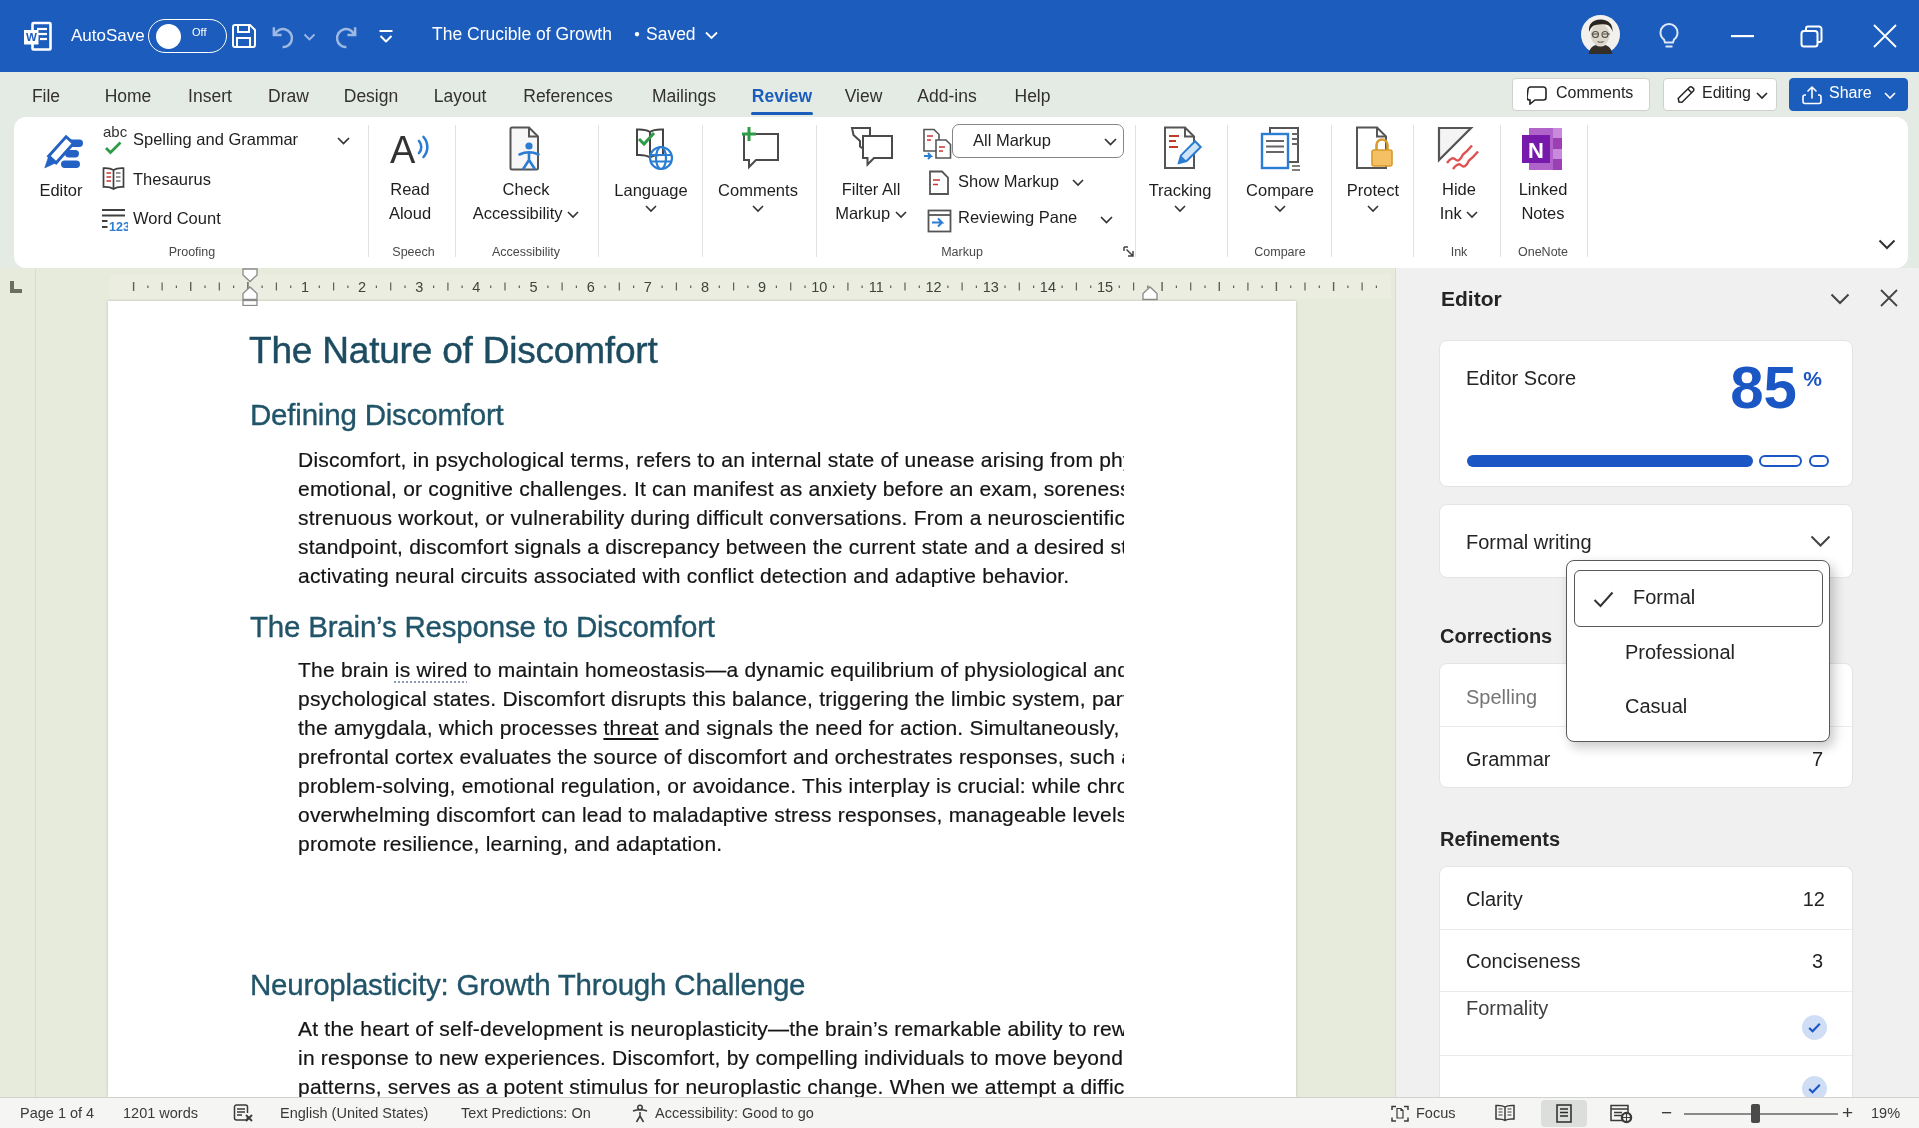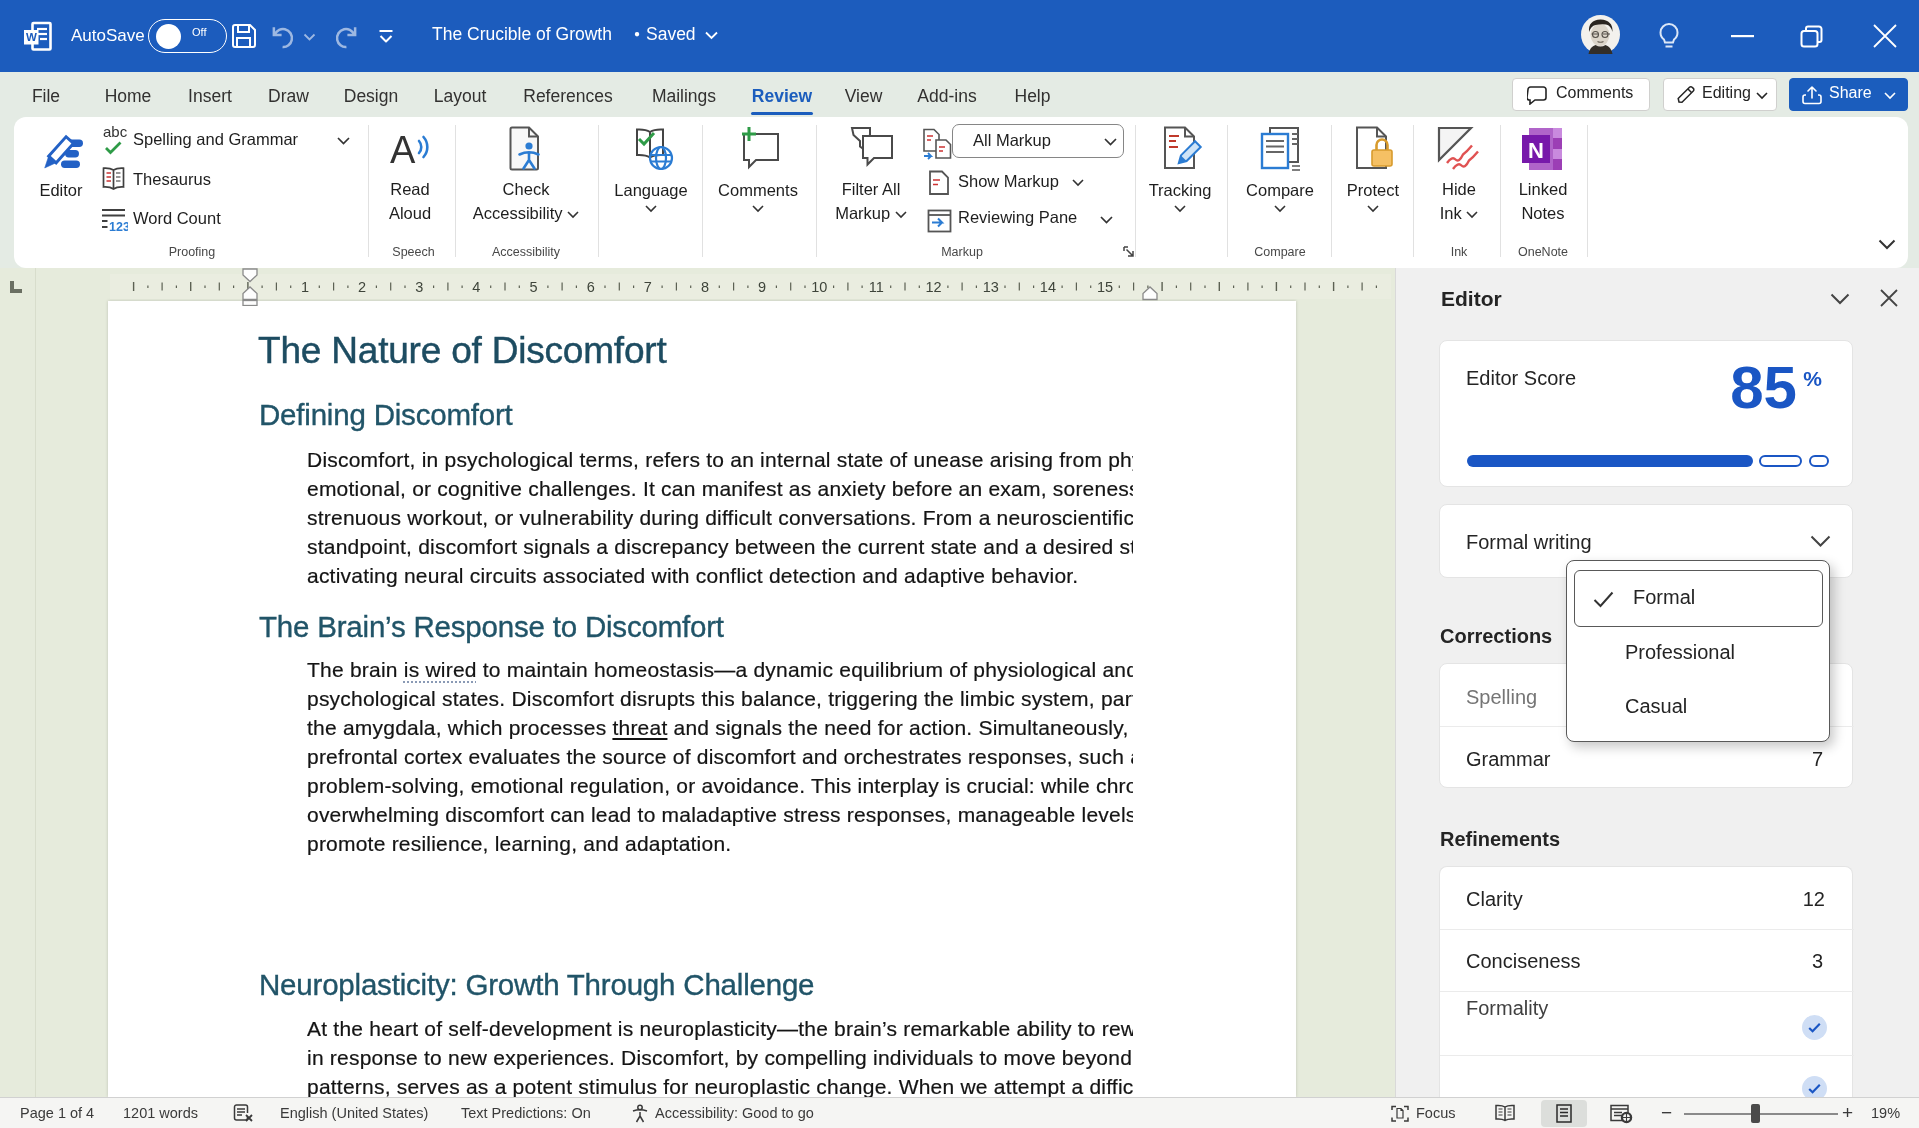--- a/index.html
+++ b/index.html
@@ -459,21 +459,21 @@
     <rect x="1237.3" y="19.5" width="1.2" height="2.5" fill="#5c6153"></rect>
     <rect x="1251.5" y="16.5" width="1.2" height="8" fill="#5c6153"></rect>
     <rect x="1265.8" y="19.5" width="1.2" height="2.5" fill="#5c6153"></rect>
     <g fill="#fdfdfd" stroke="#8a8a8a" stroke-width="1.3">
       <path d="M133 3 h14 v6 l-7 6.5 l-7 -6.5 Z"></path>
       <path d="M133 33.5 v-6 l7 -6.5 l7 6.5 v6 Z"></path>
       <rect x="133" y="34.5" width="14" height="5"></rect>
       <path d="M1033 33.5 v-6 l7 -6.5 l7 6.5 v6 Z"></path>
     </g>
   </svg>
-<div id="doc" class="abs" style="left:9px;top:0;width:1124px;height:1097px;overflow:hidden;pointer-events:none;">
+<div id="doc" class="abs" style="left:0;top:0;width:1124px;height:1097px;overflow:hidden;pointer-events:none;">
   <div class="h1" style="top:332px;">The Nature of Discomfort</div>
   <div class="h2" style="top:399.5px;">Defining Discomfort</div>
   <div class="para" style="top:445px;">Discomfort, in psychological terms, refers to an internal state of unease arising from physical,<br>emotional, or cognitive challenges. It can manifest as anxiety before an exam, soreness after a<br>strenuous workout, or vulnerability during difficult conversations. From a neuroscientific<br>standpoint, discomfort signals a discrepancy between the current state and a desired state,<br>activating neural circuits associated with conflict detection and adaptive behavior.</div>
   <div class="h2" style="top:612px;">The Brain’s Response to Discomfort</div>
   <div class="para" style="top:655px;">The brain <span class="sq">is wired</span> to maintain homeostasis—a dynamic equilibrium of physiological and<br>psychological states. Discomfort disrupts this balance, triggering the limbic system, particularly<br>the amygdala, which processes <span class="ul">threat</span> and signals the need for action. Simultaneously, the<br>prefrontal cortex evaluates the source of discomfort and orchestrates responses, such as<br>problem-solving, emotional regulation, or avoidance. This interplay is crucial: while chronic or<br>overwhelming discomfort can lead to maladaptive stress responses, manageable levels can<br>promote resilience, learning, and adaptation.</div>
   <div class="h2" style="top:970px;">Neuroplasticity: Growth Through Challenge</div>
   <div class="para" style="top:1014px;">At the heart of self-development is neuroplasticity—the brain’s remarkable ability to rewire itself<br>in response to new experiences. Discomfort, by compelling individuals to move beyond habitual<br>patterns, serves as a potent stimulus for neuroplastic change. When we attempt <span class="sq">a difficult task,</span></div>
 </div>
 <div id="panel">
   <div class="ptext bold" style="position:absolute;left:45px;top:19px;font-size:21px;">Editor</div>

